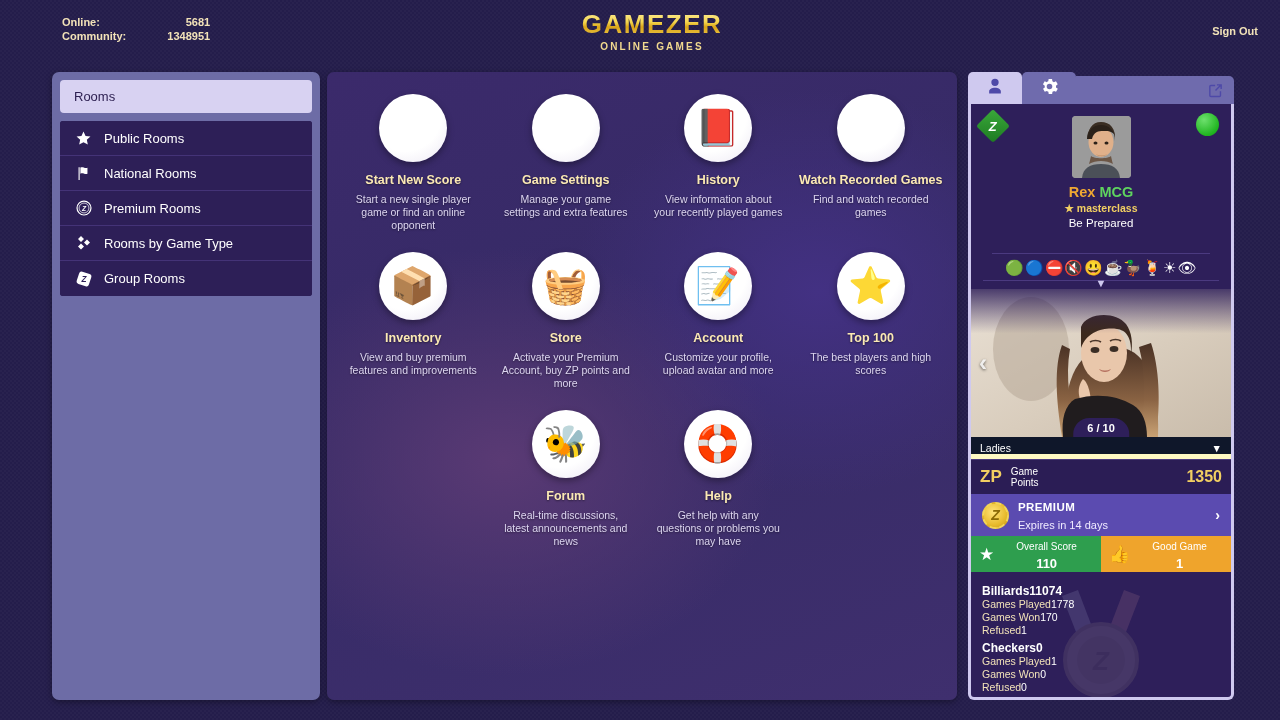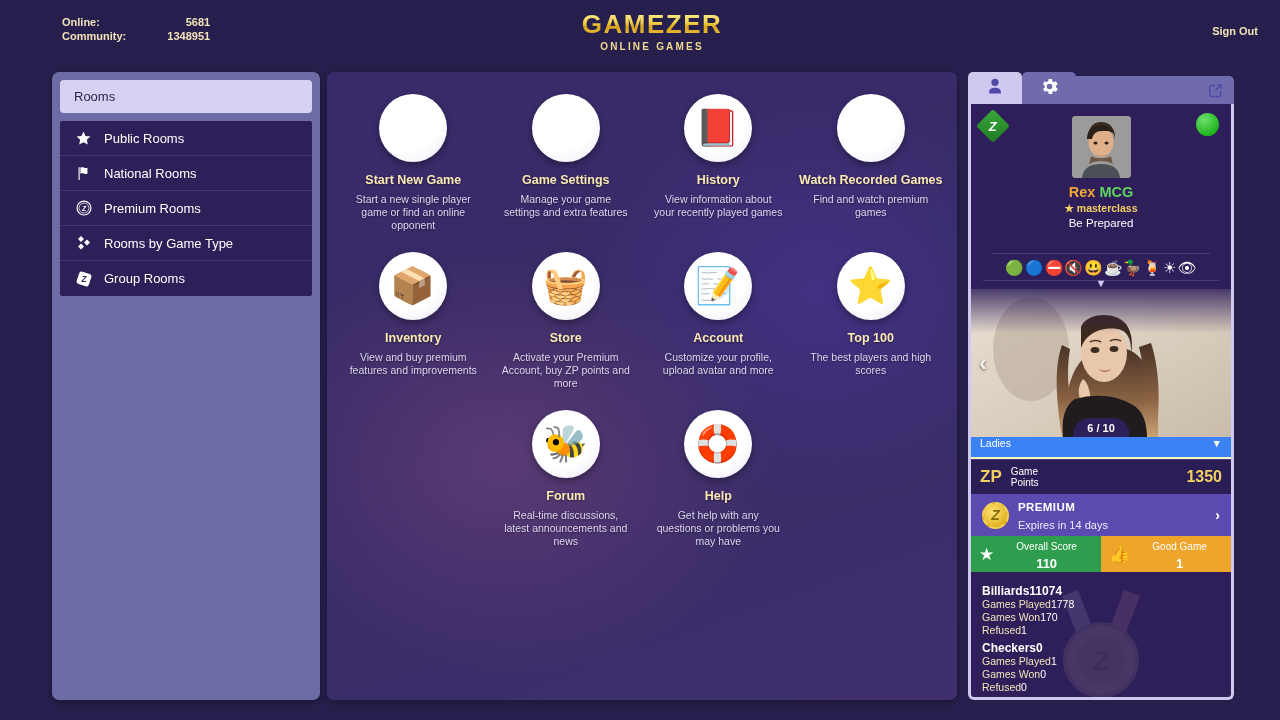--- a/index.html
+++ b/index.html
@@ -172,24 +172,24 @@
     color: rgba(255,255,255,.85); font-size: 24px; font-weight: bold;
     cursor: pointer; text-shadow: 0 1px 3px rgba(0,0,0,.6); line-height: 1;
   }
   .car-arrow.left { left: 8px; }
   .car-count {
     position: absolute; left: 50%; bottom: 0; transform: translateX(-50%);
     background: #2e1f5a; color: #fff; font-size: 11px; font-weight: bold;
     padding: 4px 14px 3px 14px; border-radius: 16px 16px 0 0;
   }
   .car-select {
-    height: 22px; background: #3b82f6; display: flex; align-items: flex-start;
+    height: 22px; background: #0f172a; display: flex; align-items: flex-end;
     justify-content: space-between; padding: 0 9px;
     font-size: 10.5px; color: #ffffff; cursor: pointer;
-    border-bottom: 2px solid #fef9c3;
+    border-bottom: 5px solid #fef9c3;
   }
 
   .zp-row {
     height: 35px; background: #2b1d55; display: flex; align-items: center;
     padding: 0 9px; border-top: 1px solid #4b3a80; cursor: pointer;
   }
   .zp-logo { font-size: 17px; font-weight: bold; color: #f2cf62; margin-right: 9px; }
   .zp-label { font-size: 10px; color: #ffffff; line-height: 11px; font-weight: normal; }
   .zp-val { margin-left: auto; font-size: 16px; font-weight: bold; color: #f2cf62; }
 
@@ -315,40 +315,40 @@
       </div>
 
     </div>
   </div>
 
   <div class="main">
     <div class="tiles">
 
       <div class="tile">
         <div class="tile-circle">🛩</div>
-        <div class="tile-title">Start New Game</div>
+        <div class="tile-title">Start New Score</div>
         <div class="tile-desc">Start a new single player game or find an online opponent</div>
       </div>
 
       <div class="tile">
         <div class="tile-circle">🛠</div>
         <div class="tile-title">Game Settings</div>
         <div class="tile-desc">Manage your game settings and extra features</div>
       </div>
 
       <div class="tile">
         <div class="tile-circle">📕</div>
         <div class="tile-title">History</div>
         <div class="tile-desc">View information about your recently played games</div>
       </div>
 
       <div class="tile">
         <div class="tile-circle">🎞</div>
         <div class="tile-title">Watch Recorded Games</div>
-        <div class="tile-desc">Find and watch premium games</div>
+        <div class="tile-desc">Find and watch recorded games</div>
       </div>
 
       <div class="tile">
         <div class="tile-circle">📦</div>
         <div class="tile-title">Inventory</div>
         <div class="tile-desc">View and buy premium features and improvements</div>
       </div>
 
       <div class="tile">
         <div class="tile-circle">🧺</div>

